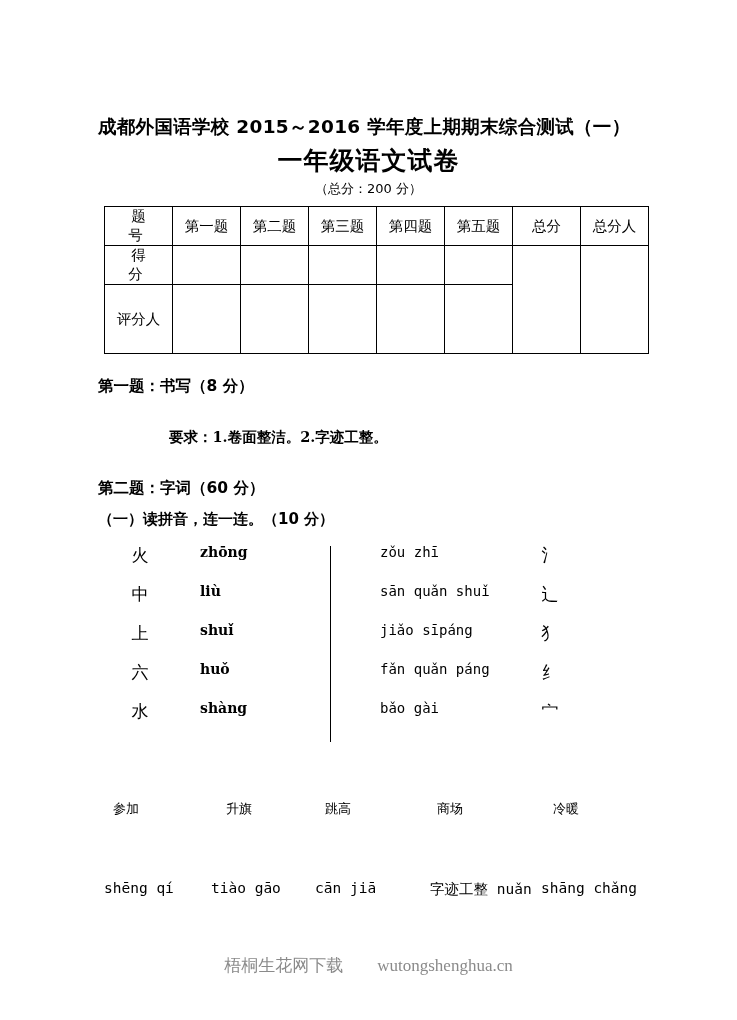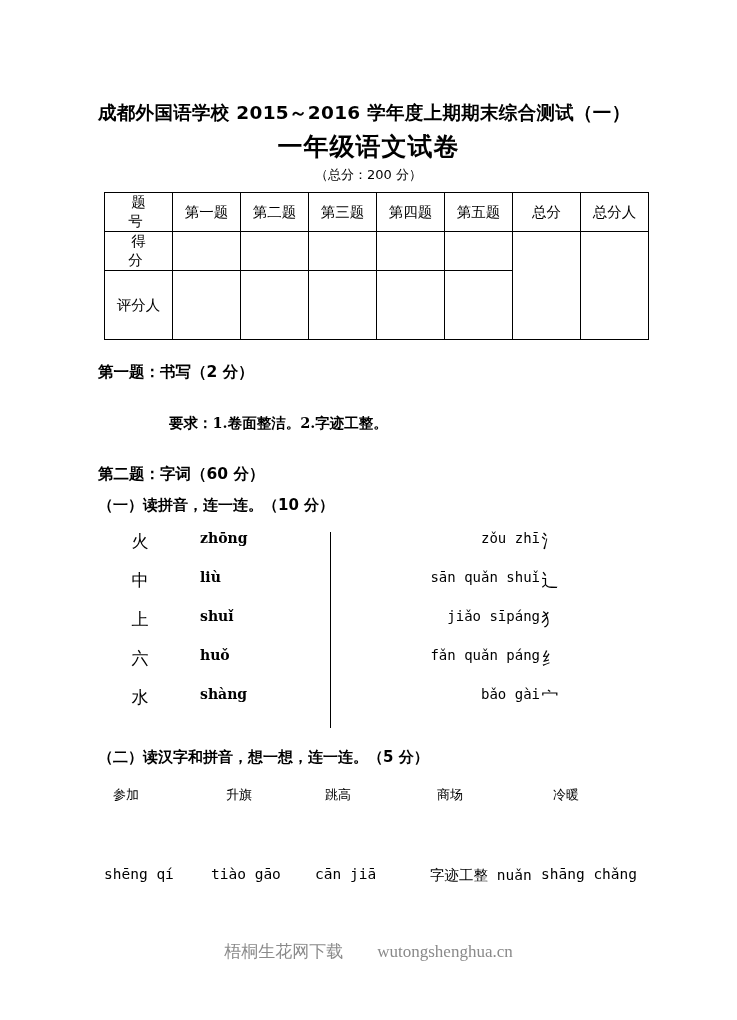--- a/index.html
+++ b/index.html
@@ -11,21 +11,21 @@
     width: 737px;
     height: 1020px;
     position: relative;
     font-family: "Liberation Serif", "DejaVu Serif", serif;
     color: #000000;
     overflow: hidden;
   }
 
   .page {
     position: absolute;
-    left: 0; top: 4px;
+    left: 0; top: 18px;
     width: 737px;
     height: 752px;
   }
 
   
   .title-main {
     position: absolute;
     left: 98px;
     top: 96px;
     width: 560px;
@@ -147,21 +147,20 @@
     font-size: 14px;
     font-weight: bold;
     font-family: "DejaVu Serif", "Liberation Serif", serif;
   }
   .m-pinyin-right {
     position: absolute;
     left: 380px;
     width: 160px;
     font-size: 14px;
     font-family: "DejaVu Sans Mono", "Liberation Mono", monospace;
-    text-align: right;
   }
   .m-radical {
     position: absolute;
     left: 530px;
     width: 40px;
     text-align: center;
     font-size: 17px;
     font-family: "DejaVu Sans", "Liberation Sans", sans-serif;
   }
 
@@ -244,21 +243,21 @@
       <td>评分人</td>
       <td></td>
       <td></td>
       <td></td>
       <td></td>
       <td></td>
     </tr>
   </tbody>
     </table>
 
-  <div class="sec-heading" style="top:358px;">第一题：书写（2 分）</div>
+  <div class="sec-heading" style="top:358px;">第一题：书写（8 分）</div>
   <div class="requirement">要求：1.卷面整洁。2.字迹工整。</div>
 
   <div class="sec-heading" style="top:460px;">第二题：字词（60 分）</div>
 
   <div class="sub-heading" style="top:492px;">（一）读拼音，连一连。（10 分）</div>
 
   <div class="match-block">
     <div class="match-divider"></div>
 
     <div class="match-row" style="top:0px;">
@@ -286,21 +285,20 @@
       <span class="m-radical">纟</span>
     </div>
     <div class="match-row" style="top:156px;">
       <span class="m-char">水</span>
       <span class="m-pinyin-left">shàng</span>
       <span class="m-pinyin-right">bǎo gài</span>
       <span class="m-radical">宀</span>
     </div>
   </div>
 
-  <div class="sub-heading" style="top:744px;">（二）读汉字和拼音，想一想，连一连。（5 分）</div>
 
   <div class="words-row">
     <span class="w-item" style="left:113px;">参加</span>
     <span class="w-item" style="left:226px;">升旗</span>
     <span class="w-item" style="left:325px;">跳高</span>
     <span class="w-item" style="left:437px;">商场</span>
     <span class="w-item" style="left:553px;">冷暖</span>
   </div>
 
   <div class="pinyin-row">

